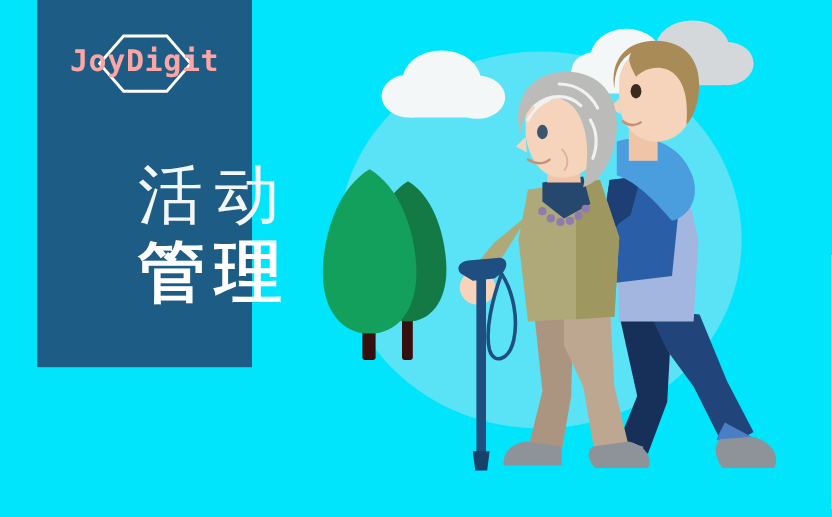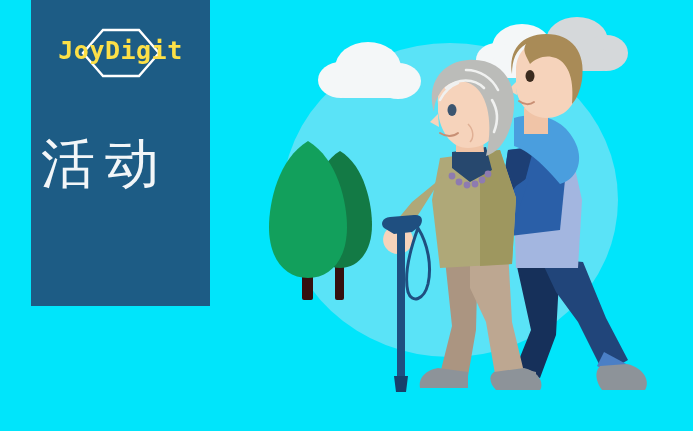--- a/index.html
+++ b/index.html
@@ -56,42 +56,42 @@
     top: 1px;
     width: 80px;
     height: 50px;
   }
   #logo-wordmark {
     position: absolute;
     left: 0;
     top: 9px;
     width: 152px;
     text-align: center;
-    color: #fde047;
+    color: #fca5a5;
     font-family: "DejaVu Sans Mono", "Liberation Mono", monospace;
     font-size: 25px;
     font-weight: bold;
     letter-spacing: 0.5px;
     line-height: 30px;
     white-space: nowrap;
   }
   #brand-cn {
     margin-top: 7px;
     color: #ffffff;
     font-size: 25px;
     font-weight: bold;
     letter-spacing: 3px;
     line-height: 30px;
   }
   #headline-block {
     position: absolute;
     left: 0;
     top: 131px;
     width: 212px;
-    text-align: left;
+    text-align: right;
   }
   #headline-line-1 {
     color: #f2f6f8;
     font-size: 54px;
     font-weight: 300;
     letter-spacing: 10px;
     line-height: 64px;
     text-indent: 10px;
   }
   #headline-line-2 {
@@ -258,17 +258,18 @@
       <div id="logo-mark">
         <svg id="logo-hex" viewBox="0 0 80 50">
           <polygon points="22,2 58,2 78,25 58,48 22,48 2,25" fill="none" stroke="#ffffff" stroke-width="2.4"></polygon>
         </svg>
         <div id="logo-wordmark">JoyDigit</div>
       </div>
     </div>
 
     <div id="headline-block">
       <div id="headline-line-1">活动</div>
+      <div id="headline-line-2">管理</div>
     </div>
 
   </div>
 
 </div>
 
 </body></html>

